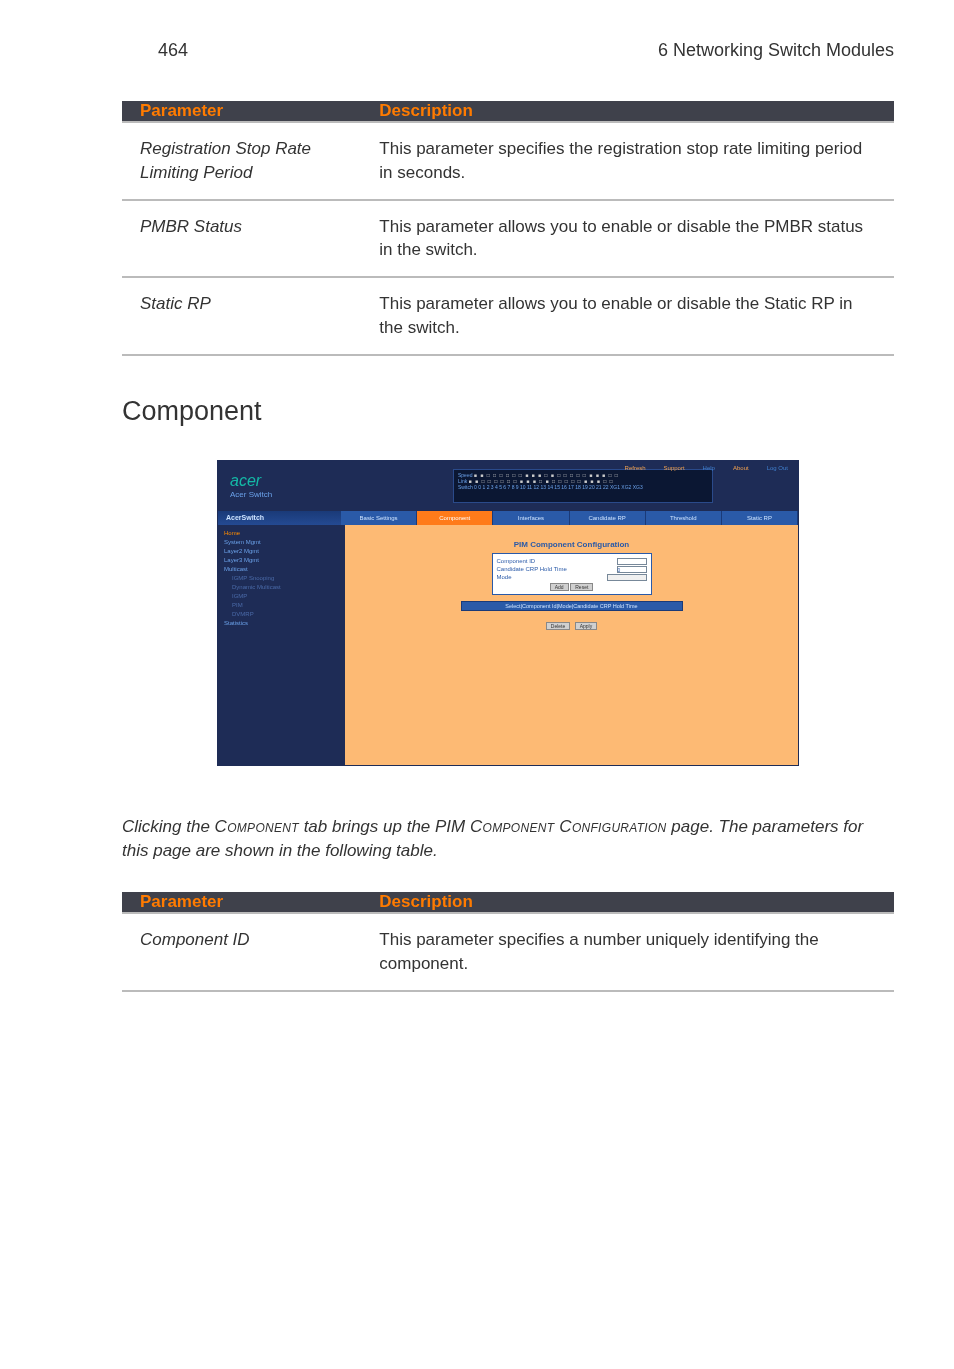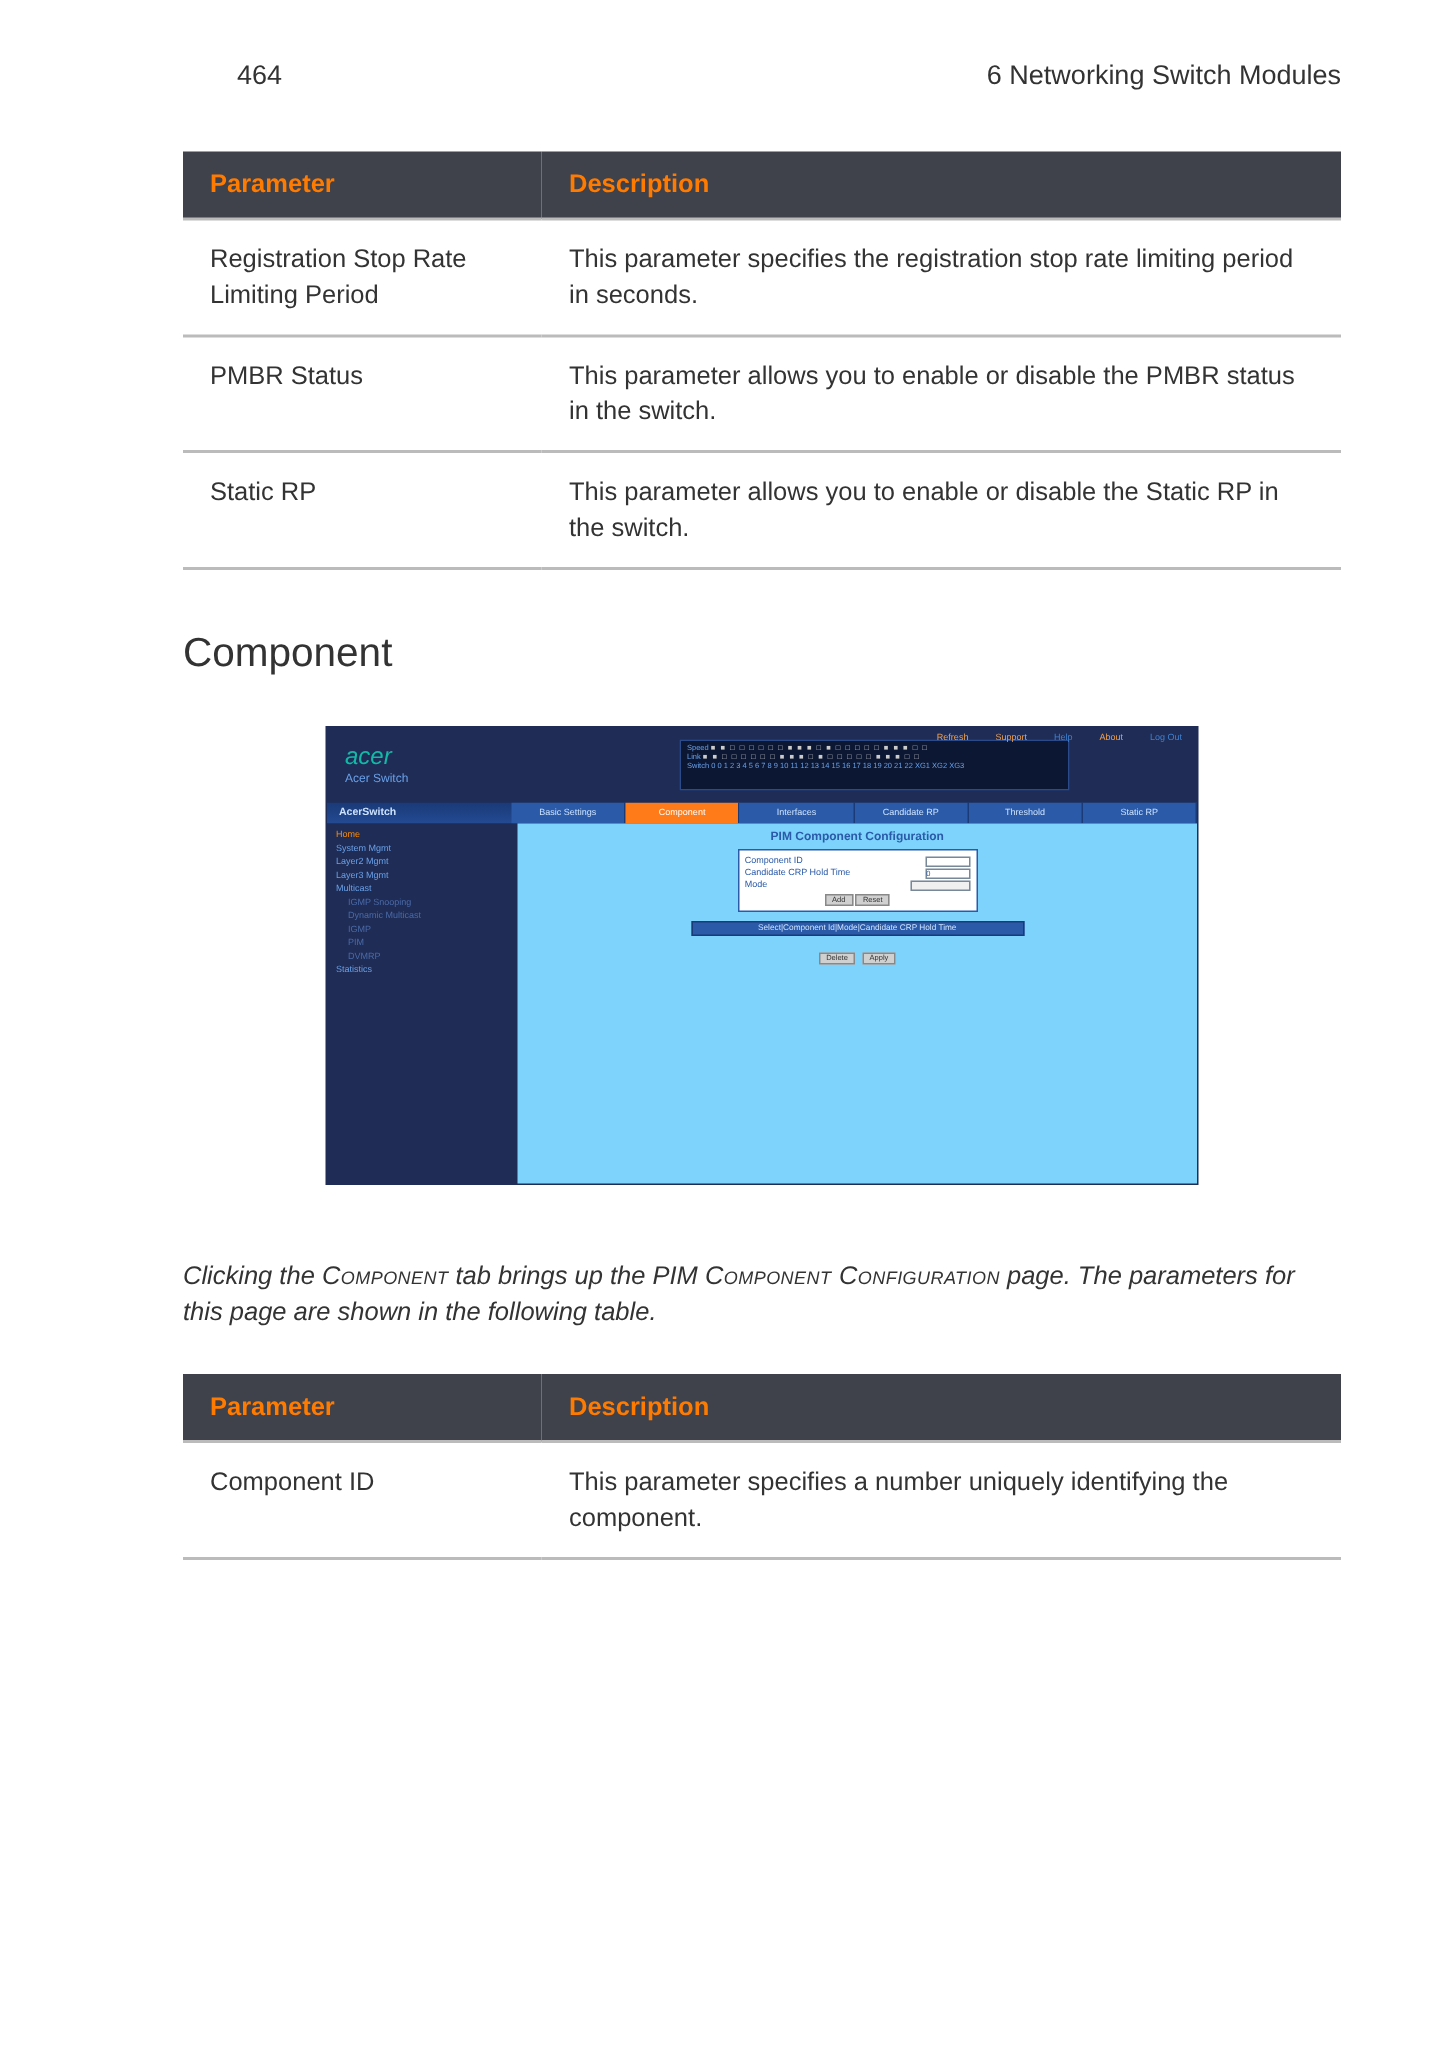--- a/index.html
+++ b/index.html
@@ -34,34 +34,35 @@
     border-collapse: collapse;
     margin-bottom: 40px;
     border-bottom: 2px solid #bbb;
     font-size: 17px;
   }
   table.param-table thead th {
     background: #3f414b;
     color: #ff7b00;
     text-align: left;
     font-weight: 600;
-    padding: 12px 18px;
+    padding: 0 18px;
     border: none;
     font-size: 17px;
   }
   table.param-table tbody td {
     padding: 14px 18px;
     vertical-align: top;
     border-top: 2px solid #bbb;
     color: #333;
     font-size: 17px;
     line-height: 1.4;
   }
   table.param-table tbody td.pcol {
     width: 31%;
+    font-style: italic;
   }
   h2.section {
     font-size: 27px;
     font-weight: 400;
     color: #333;
     margin: 30px 0 34px 0;
   }
   .screenshot {
     width: 580px;
     margin: 0 auto 50px auto;
@@ -172,22 +173,22 @@
   }
   .ss-sidebar .hl {
     color: #ff8c00;
   }
   .ss-sidebar .indent {
     padding-left: 8px;
     color: #4a6aa8;
   }
   .ss-main {
     flex: 1;
-    background: #7dd3fc;
-    padding: 0;
+    background: #fdba74;
+    padding: 11px;
   }
   .ss-title {
     font-size: 8px;
     color: #2a5aa8;
     font-weight: bold;
     text-align: center;
     padding: 4px 0 2px 0;
   }
   .ss-form {
     width: 150px;

